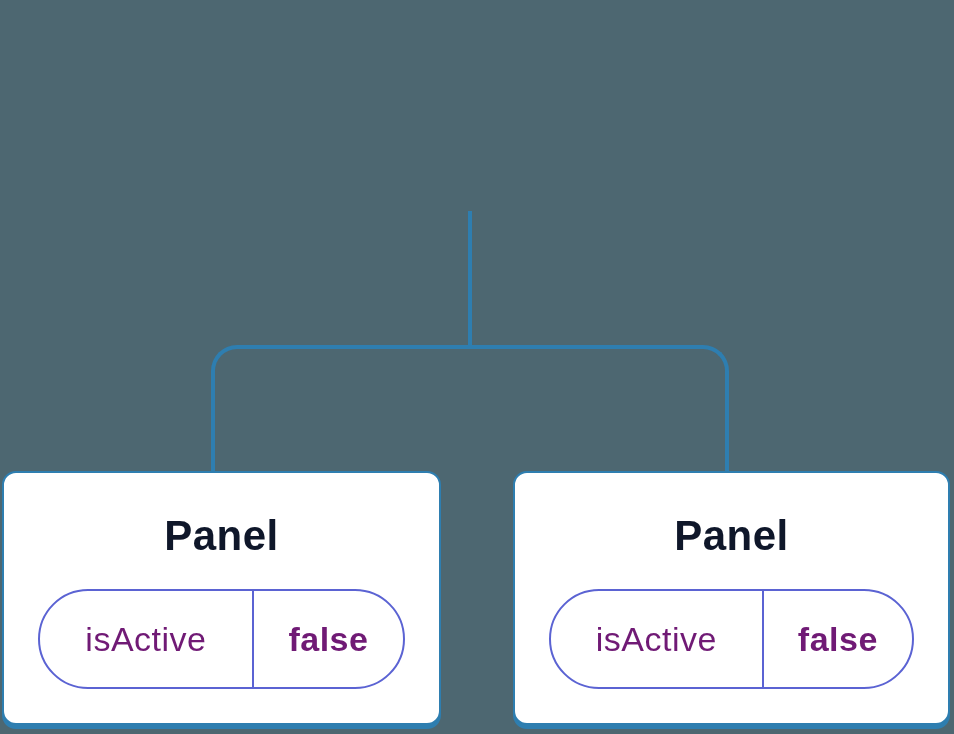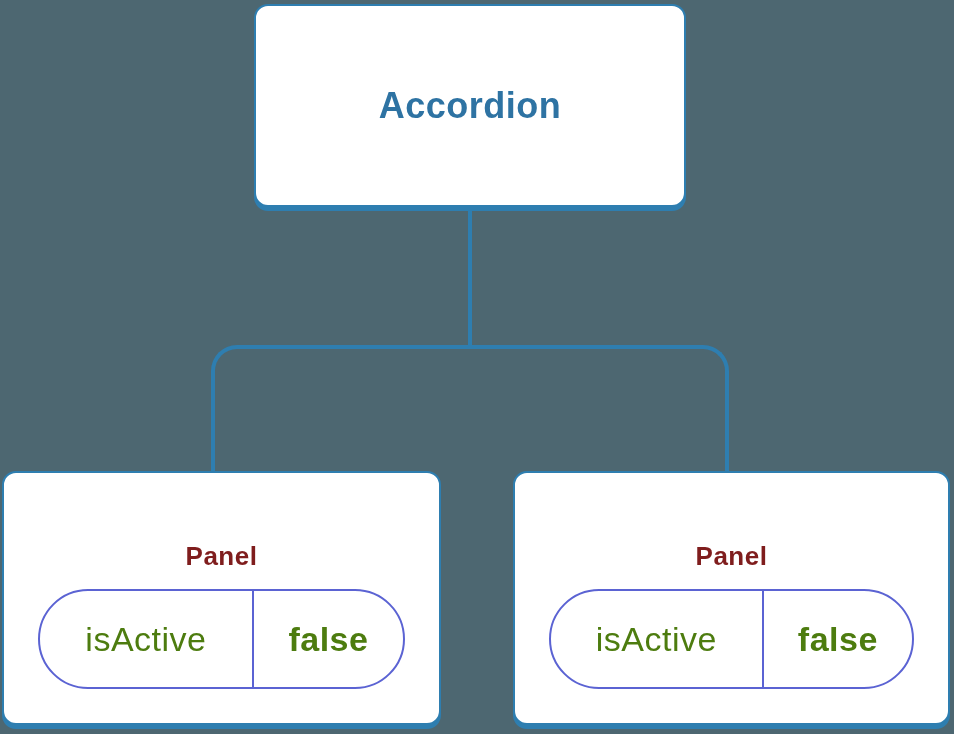--- a/index.html
+++ b/index.html
@@ -46,61 +46,58 @@
     box-sizing: border-box;
     background: transparent;
   }
   .node-panel {
     top: 471px;
     width: 439px; height: 254px;
   }
   .node-panel.left  { left: 2px; }
   .node-panel.right { left: 513px; width: 437px; }
   .panel-label {
-    margin-top: 66px;
+    margin-top: 46px;
     text-align: center;
-    color: #7f1d1d;
-    font-size: 26px;
+    color: #0f172a;
+    font-size: 42px;
     font-weight: 600;
     line-height: 34px;
     letter-spacing: 0.5px;
   }
   .pill {
     position: absolute;
     left: 34px; right: 34px; top: 116px;
     height: 100px;
     border: 2.5px solid #5b63d3;
     border-radius: 52px;
     box-sizing: border-box;
     display: flex;
     background: #ffffff;
   }
   .pill-cell {
     display: flex;
     align-items: center;
     justify-content: center;
-    color: #4d7c0f;
+    color: #701a75;
     font-size: 34px;
     font-weight: 500;
     letter-spacing: 0.5px;
   }
   .pill-key {
     flex: 1.42;
     border-right: 2.5px solid #5b63d3;
   }
   .pill-val { flex: 1; font-weight: bold; }
 </style>
 </head>
 <body>
 
 <div class="stage">
 
-  <div class="node node-root">
-    <div class="root-label">Accordion</div>
-  </div>
 
   <div class="stem"></div>
   <div class="bracket"></div>
 
   <div class="node node-panel left">
     <div class="panel-label">Panel</div>
     <div class="pill">
       <div class="pill-cell pill-key">isActive</div>
       <div class="pill-cell pill-val">false</div>
     </div>

